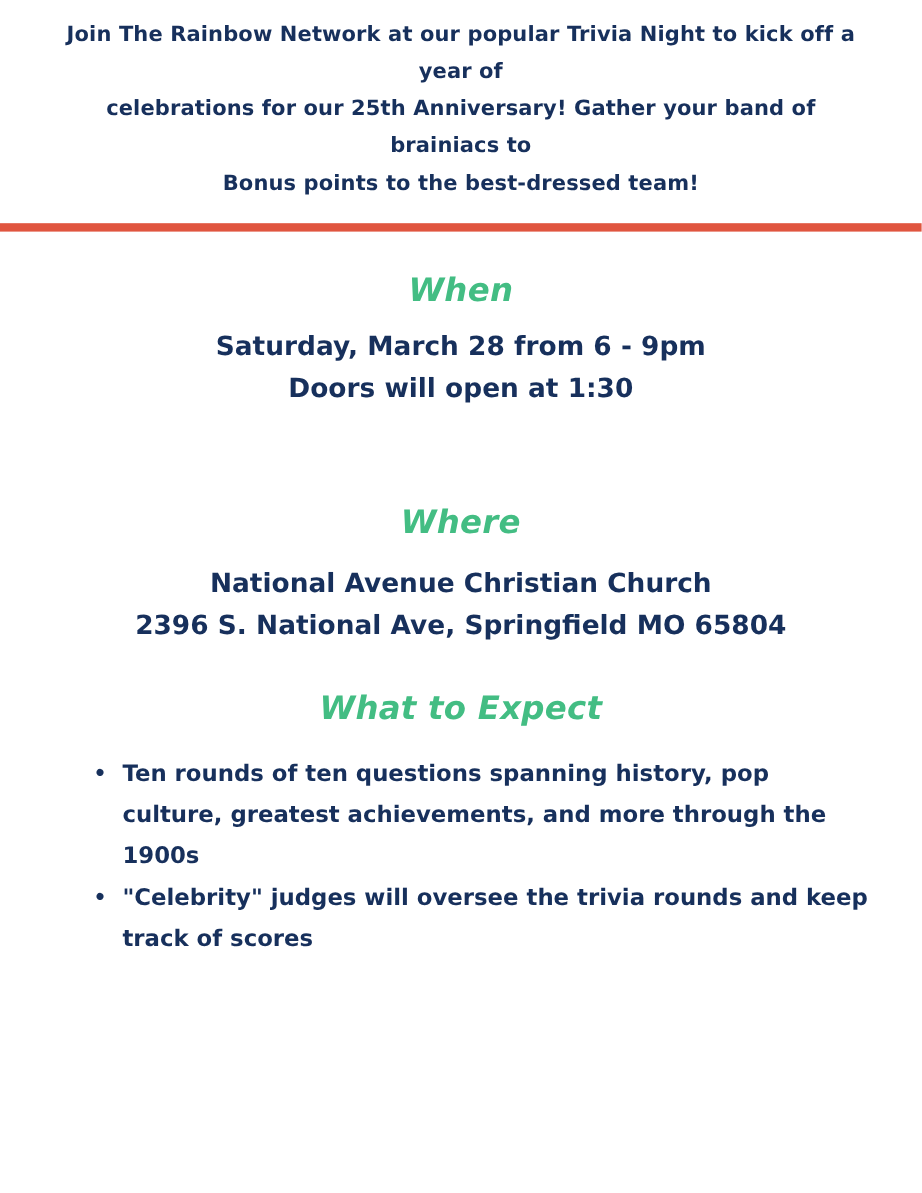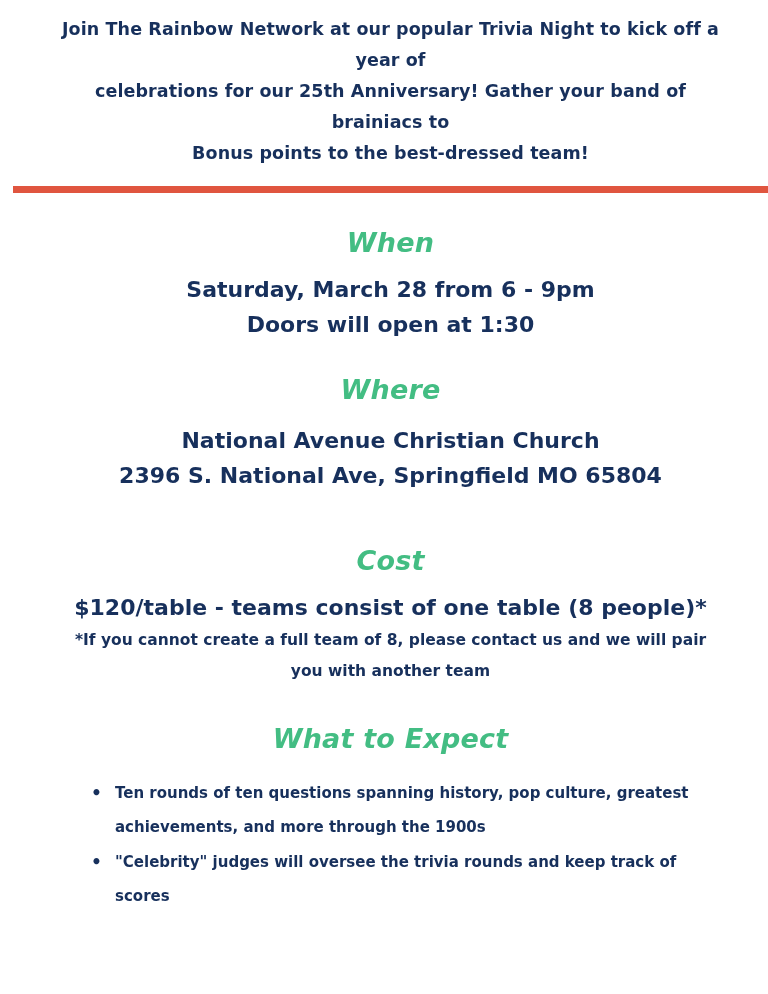--- a/index.html
+++ b/index.html
@@ -12,21 +12,20 @@
     background: #ffffff;
     font-family: "DejaVu Sans", sans-serif;
     color: #1b2a52;
     overflow: hidden;
   }
   .page {
     width: 768px;
     height: 994px;
     position: relative;
     box-sizing: border-box;
-    padding-left: 13px;
   }
 
   
   .intro {
     padding: 14px 46px 0 46px;
     text-align: center;
     font-size: 17.5px;
     line-height: 31px;
     font-weight: bold;
     color: #17305c;
@@ -61,38 +60,38 @@
     color: #17305c;
     line-height: 35px;
   }
   .section-line.small {
     font-size: 15.5px;
     line-height: 31px;
   }
 
   .sp-when-head { margin-top: 34px; }
   .sp-when-body { margin-top: 14px; }
-  .sp-where-head { margin-top: 32px; }
+  .sp-where-head { margin-top: 78px; }
   .sp-where-body { margin-top: 18px; }
   .sp-cost-head { margin-top: 52px; }
   .sp-cost-body { margin-top: 14px; }
   .sp-expect-head { margin-top: 36px; }
 
   
   .expect-list {
     margin: 22px 0 0 0;
     padding: 0;
     list-style: none;
     text-align: left;
     padding-left: 30px;
   }
   .expect-list li {
     position: relative;
     padding-left: 32px;
-    font-size: 15px;
+    font-size: 19px;
     font-weight: bold;
     color: #17305c;
     line-height: 34px;
     margin-bottom: 1px;
   }
   .expect-list li::before {
     content: "\2022";
     position: absolute;
     left: 8px;
     top: 0;
@@ -121,26 +120,20 @@
       <div class="section-line sp-when-body">Saturday, March 28 from 6 - 9pm</div>
       <div class="section-line">Doors will open at 1:30</div>
     </div>
 
     <div class="section">
       <div class="section-heading sp-where-head">Where</div>
       <div class="section-line sp-where-body">National Avenue Christian Church</div>
       <div class="section-line">2396 S. National Ave, Springfield MO 65804</div>
     </div>
 
-    <div class="section">
-      <div class="section-heading sp-cost-head">Cost</div>
-      <div class="section-line sp-cost-body">$120/table - teams consist of one table (8 people)*</div>
-      <div class="section-line small">*If you cannot create a full team of 8, please contact us and we will pair</div>
-      <div class="section-line small">you with another team</div>
-    </div>
 
     <div class="section">
       <div class="section-heading sp-expect-head">What to Expect</div>
       <ul class="expect-list">
         <li>Ten rounds of ten questions spanning history, pop culture, greatest achievements, and more through the 1900s</li>
         <li>"Celebrity" judges will oversee the trivia rounds and keep track of scores</li>
 
       </ul>
     </div>
 

